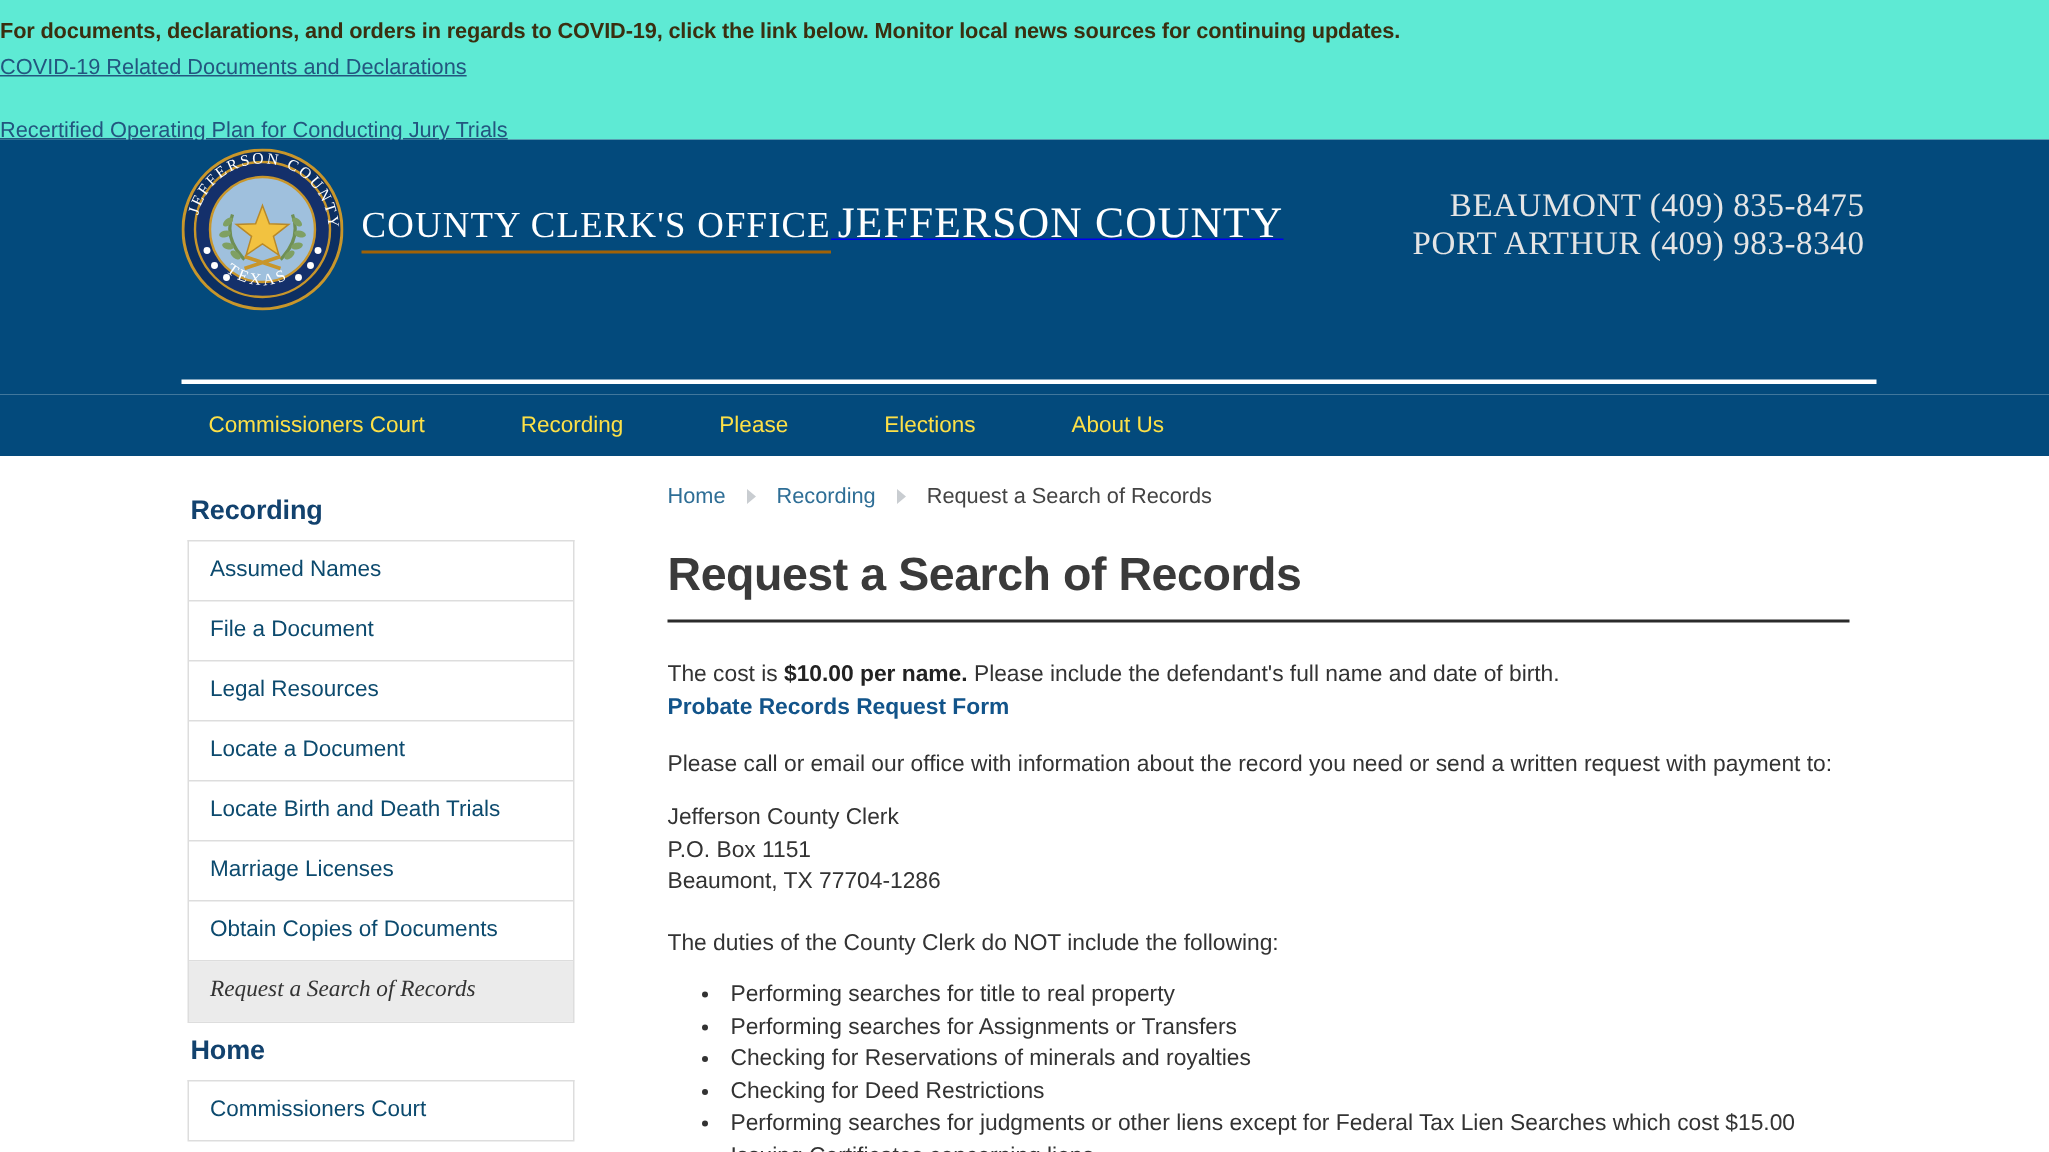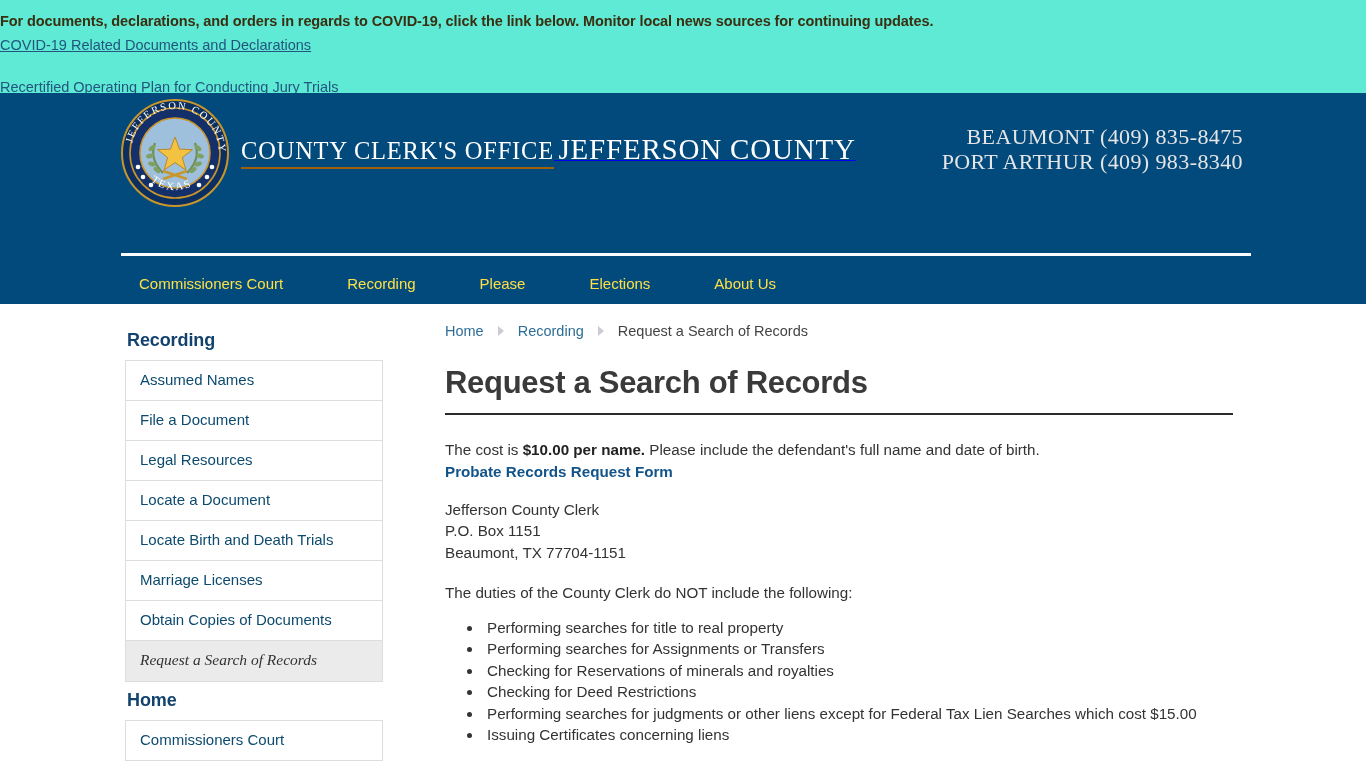--- a/index.html
+++ b/index.html
@@ -365,25 +365,26 @@
       </div>
 
     <h1 class="page-title">Request a Search of Records</h1>
 
     <p class="tight">
       <span>The cost is </span><strong>$10.00 per name.</strong><span> Please include the defendant's full name and date of birth.</span>
     </p>
 
     <a href="#" class="doc-link">Probate Records Request Form</a>
 
+    <p>Please call or email our office with information about the record you need or send a written request with payment to:</p>
 
     <div class="addr-block">
       <div>Jefferson County Clerk</div>
       <div>P.O. Box 1151</div>
-      <div>Beaumont, TX 77704-1151</div>
+      <div>Beaumont, TX 77704-1286</div>
     </div>
 
     <p class="duties-intro">The duties of the County Clerk do NOT include the following:</p>
 
     <ul class="duty-list" id="duty-list">
         <li>Performing searches for title to real property</li>
         <li>Performing searches for Assignments or Transfers</li>
         <li>Checking for Reservations of minerals and royalties</li>
         <li>Checking for Deed Restrictions</li>
         <li>Performing searches for judgments or other liens except for Federal Tax Lien Searches which cost $15.00</li>

